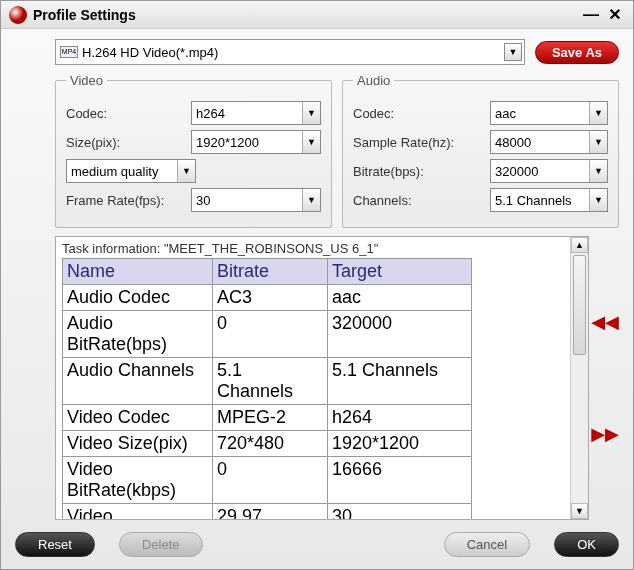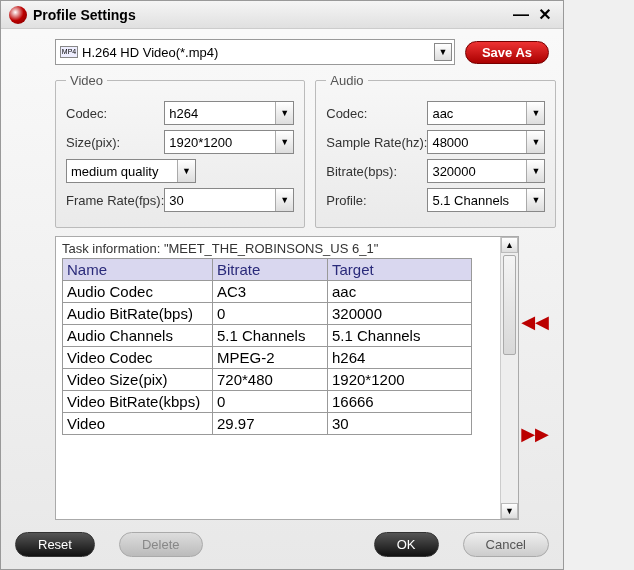--- a/index.html
+++ b/index.html
@@ -6,21 +6,21 @@
   body {
     margin: 0;
     font-family: Arial, sans-serif;
     font-size: 13px;
     background: #f0f0f0;
     width: 634px;
     height: 570px;
     overflow: hidden;
   }
   .window {
-    width: 564px;
+    width: 634px;
     height: 570px;
     background: linear-gradient(to bottom, #fafafa 0%, #e8e8e8 100%);
     border: 1px solid #999;
     display: flex;
     flex-direction: column;
   }
   .titlebar {
     display: flex;
     align-items: center;
     padding: 4px 8px;
@@ -156,21 +156,21 @@
   .task-title { color:#333; margin-bottom:2px;}
   table.info {
     border-collapse:collapse;
     width: 410px;
   }
   table.info th, table.info td {
     border:1px solid #999;
     padding:2px 4px;
     text-align:left;
     font-weight:normal;
-    font-size:15px;
+    font-size:18px;
     vertical-align:top;
   }
   table.info th {
     background:#d9d7ef;
     color:#2a2a7a;
   }
   .scrollbar {
     width:18px;
     background:#eee;
     border-left:1px solid #ccc;
@@ -307,21 +307,21 @@
           </div>
         </div>
         <div class="row">
           <label>Bitrate(bps):</label>
           <div class="combo audio-combo">
             <div class="val">320000</div>
             <div class="caret">▼</div>
           </div>
         </div>
         <div class="row">
-          <label>Profile:</label>
+          <label>Channels:</label>
           <div class="combo audio-combo">
             <div class="val">5.1 Channels</div>
             <div class="caret">▼</div>
           </div>
         </div>
       </fieldset>
     </div>
 
     <div style="display:flex; flex:1; gap:2px; overflow:hidden;">
       <div class="task-area">
@@ -387,17 +387,17 @@
         <div class="navbtn">▶▶</div>
       </div>
     </div>
 
   </div>
 
   <div class="footer">
     <button class="pillbtn">Reset</button>
     <button class="pillbtn disabled">Delete</button>
     <div class="spacer"></div>
+    <button class="pillbtn light">Cancel</button>
     <button class="pillbtn">OK</button>
-    <button class="pillbtn light">Cancel</button>
   </div>
 
 </div>
 
 </body></html>

